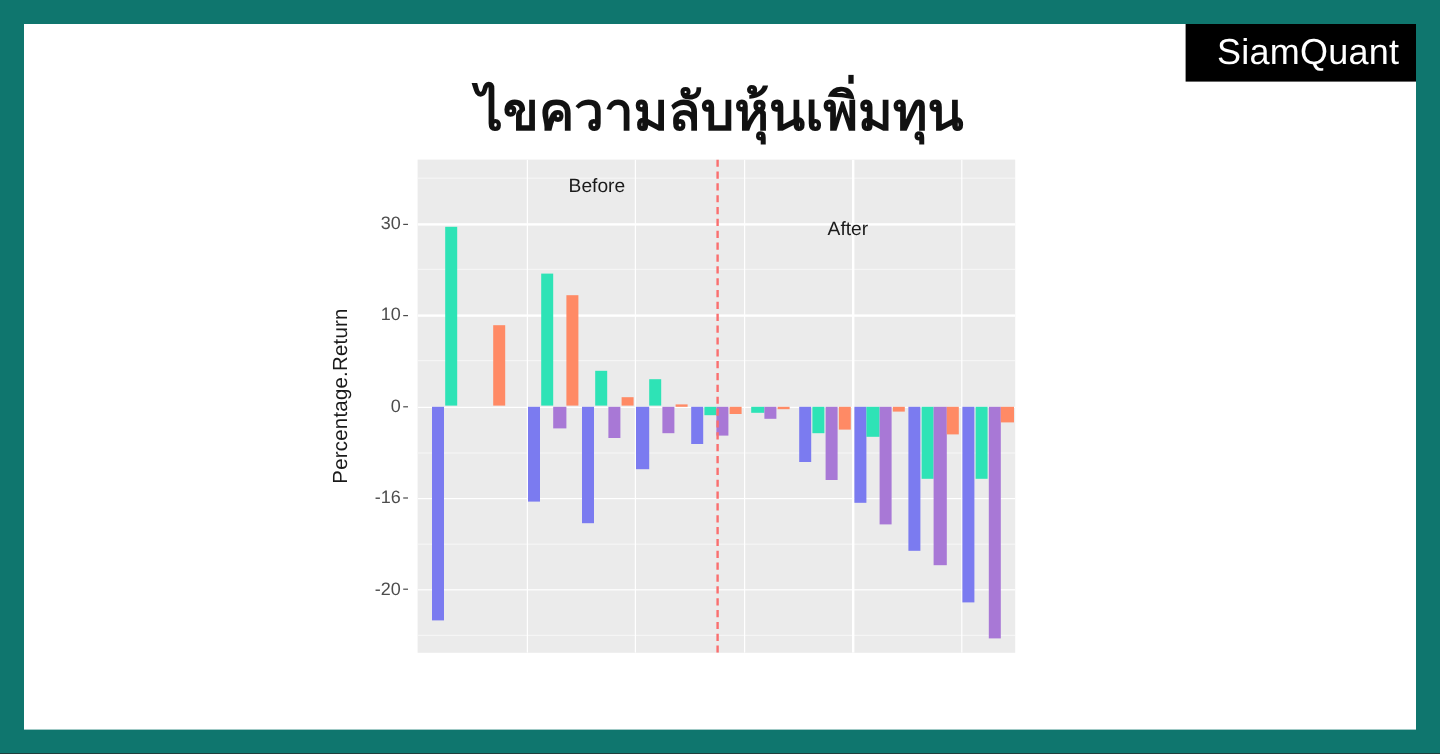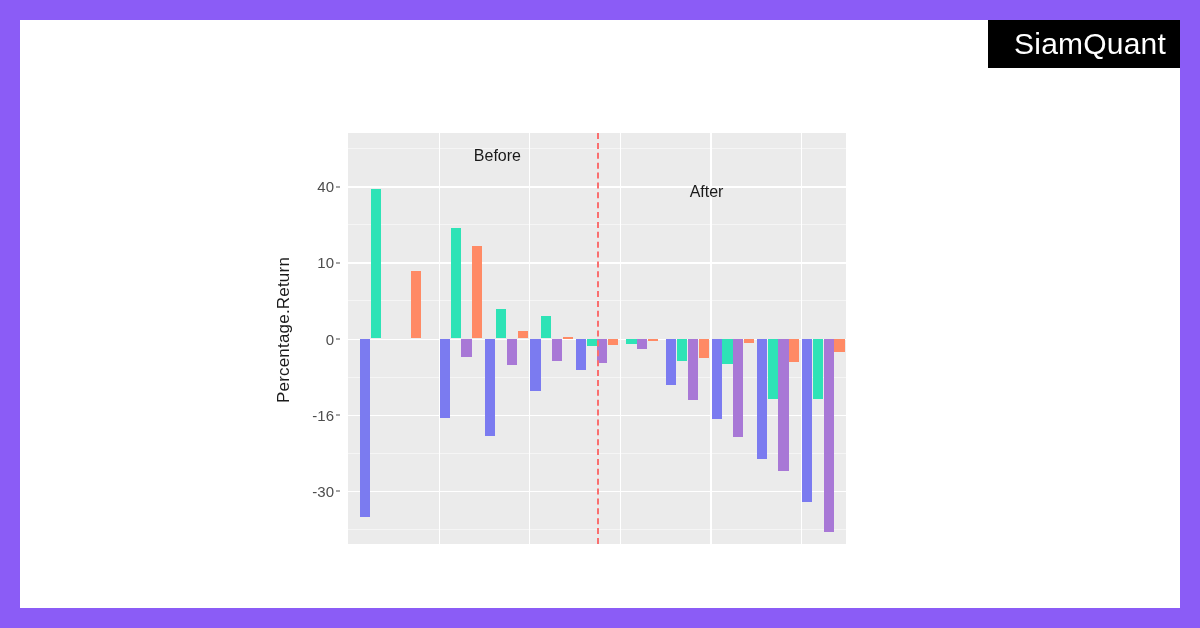--- a/index.html
+++ b/index.html
@@ -4,21 +4,21 @@
 <title>SiamQuant</title>
 <style>
   * { box-sizing: border-box; margin: 0; padding: 0; }
   html, body {
     width: 1200px; height: 628px;
     background: #000000;
     font-family: "Liberation Sans", sans-serif;
     overflow: hidden;
   }
 
-  #page { position: relative; width: 1200px; height: 628px; background: #8b5cf6; }
+  #page { position: relative; width: 1200px; height: 628px; background: #0f766e; }
 
   
   #card {
     position: absolute;
     left: 20px; top: 20px;
     width: 1160px; height: 588px;
     background: #ffffff;
   }
 
   
@@ -133,31 +133,32 @@
 <body>
 
 <div id="page">
 
   <div id="card">
 
     <div id="brand">
       <span class="brand-text"><span>Siam</span><span class="q-wrap"><span>Q</span></span><span>uant</span></span>
     </div>
 
+    <div id="title">ไขความลับหุ้นเพิ่มทุน</div>
 
     <div id="chart">
 
       <div class="y-axis-title">Percentage.Return</div>
 
       <div class="y-ticks">
-          <div class="y-tick" style="top: 61.2778px;">40</div>
+          <div class="y-tick" style="top: 61.2778px;">30</div>
           <div class="y-tick" style="top: 137.389px; margin-left: 40px;">10</div>
           <div class="y-tick" style="top: 213.5px;">0</div>
           <div class="y-tick" style="top: 289.611px;">-16</div>
-          <div class="y-tick" style="top: 365.722px;">-30</div>
+          <div class="y-tick" style="top: 365.722px;">-20</div>
         </div>
 
       <div class="panel">
           <div class="gridline-major" style="top: 53.2778px;"></div>
           <div class="gridline-major" style="top: 129.389px;"></div>
           <div class="gridline-major" style="top: 205.5px;"></div>
           <div class="gridline-major" style="top: 281.611px;"></div>
           <div class="gridline-major" style="top: 357.722px;"></div>
           <div class="gridline-minor" style="top: 15.2222px;"></div>
           <div class="gridline-minor" style="top: 91.3333px;"></div>

